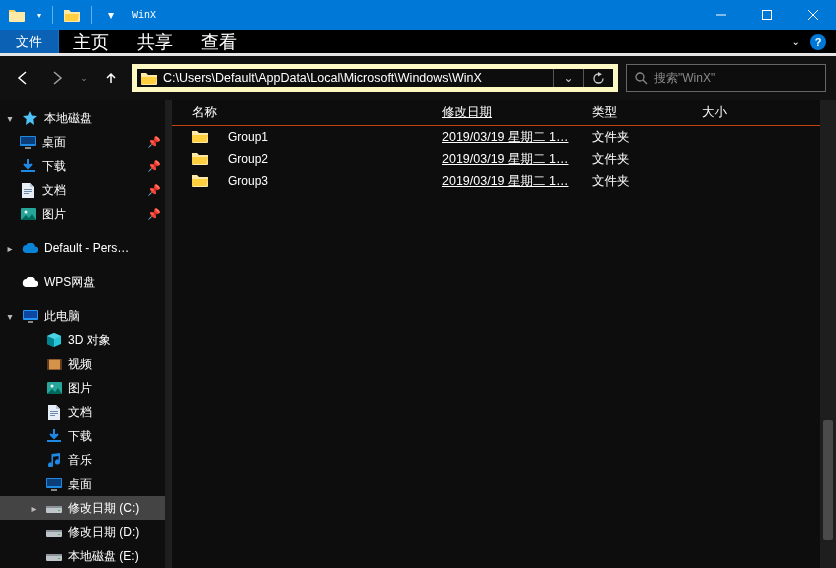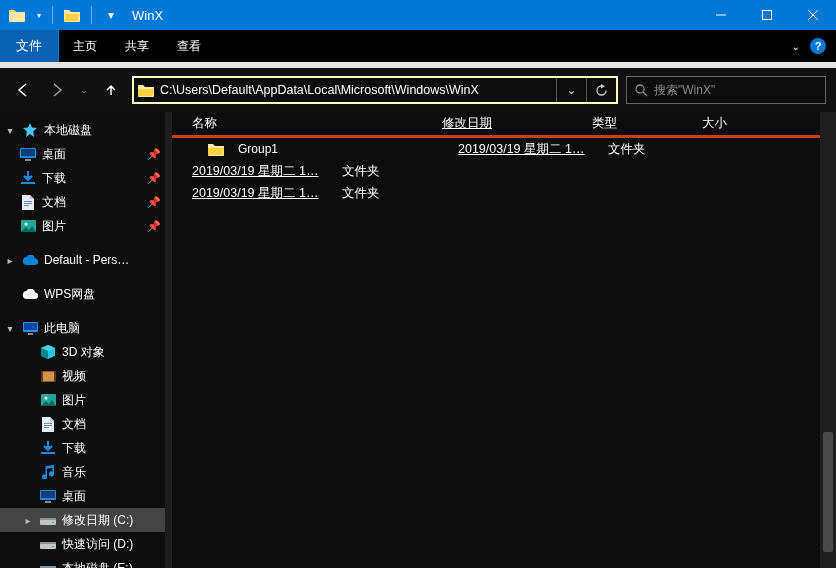--- a/index.html
+++ b/index.html
@@ -3,70 +3,70 @@
 <meta charset="utf-8">
 <style>
   * { box-sizing: border-box; margin: 0; padding: 0; font-family: "Segoe UI","Microsoft YaHei",sans-serif; font-size: 12px; }
   body { width: 836px; height: 568px; background: #000; overflow: hidden; color: #fff; }
 
   
   .titlebar { height: 30px; background: #0078d7; display: flex; align-items: center; }
   .titlebar .qat { display: flex; align-items: center; padding-left: 6px; gap: 6px; }
   .titlebar .qat .btn { width: 22px; height: 22px; display: flex; align-items: center; justify-content: center; color: #fff; }
   .titlebar .qat .sep { width: 1px; height: 18px; background: rgba(255,255,255,.4); margin: 0 2px; }
-  .titlebar .title { padding-left: 10px; color: #fff; font-size: 13px; }
+  .titlebar .title { padding-left: 10px; color: #fff; font-size: 10px; font-family: Liberation Mono, monospace; }
   .titlebar .winctrl { margin-left: auto; display: flex; }
   .titlebar .winctrl .wc { width: 46px; height: 30px; display: flex; align-items: center; justify-content: center; color: #fff; }
 
   
-  .ribbon { height: 38px; background: #000; display: flex; align-items: stretch; border-bottom: 6px solid #e5e5e5; }
+  .ribbon { height: 26px; background: #000; display: flex; align-items: stretch; border-bottom: 3px solid #e5e5e5; }
   .ribbon .file { background: #0b62b5; color: #fff; padding: 0 16px; display: flex; align-items: center; font-size: 13px; border-right: 1px solid #0078d7; }
-  .ribbon .tab { color: #fff; padding: 0 14px; display: flex; align-items: center; font-size: 12px; text-align: center; }
+  .ribbon .tab { color: #fff; padding: 0 14px; display: flex; align-items: center; font-size: 18px; text-align: center; }
   .ribbon .spacer { flex: 1; }
   .ribbon .right { display: flex; align-items: center; gap: 10px; padding-right: 10px; color: #fff; }
   .ribbon .chev { font-size: 10px; }
   .ribbon .help { width: 16px; height: 16px; border-radius: 50%; background: #0078d7; display: flex; align-items: center; justify-content: center; font-size: 11px; font-weight: bold; }
 
   
   .navbar { height: 44px; background: #111; display: flex; align-items: center; padding: 0 10px; gap: 8px; }
   .navbar .navbtn { width: 26px; height: 26px; display: flex; align-items: center; justify-content: center; color: #ccc; }
   .navbar .navbtn.dim { opacity: .6; }
-  .addrwrap { flex: 1; display: flex; align-items: center; height: 28px; border: 2px solid #fef9c3; background: #0d0d0d; }
+  .addrwrap { flex: 1; display: flex; align-items: center; height: 28px; border: 5px solid #fef9c3; background: #0d0d0d; }
   .addrwrap .foldericon { width: 24px; display: flex; align-items: center; justify-content: center; padding: 0 4px; }
   .addrwrap input { flex: 1; background: transparent; border: none; outline: none; color: #fff; font-size: 12.5px; padding: 0 2px; }
   .addrwrap .abtn { width: 30px; height: 100%; border-left: 1px solid #555; display: flex; align-items: center; justify-content: center; color: #ccc; }
   .searchwrap { width: 200px; height: 28px; border: 1px solid #666; background: #0d0d0d; display: flex; align-items: center; padding: 0 8px; gap: 6px; color: #888; }
   .searchwrap span.ph { color: #888; }
 
   
   .main { display: flex; height: calc(568px - 30px - 26px - 44px); background: #0d0d0d; }
 
   
   .tree { width: 172px; background: #0e0e0e; overflow: hidden; border-right: 1px solid #222; padding-top: 6px; position: relative; }
   .tree::after { content:""; position:absolute; right:0; top:0; bottom:0; width:6px; background:#1e1e1e; }
   .tnode { display: flex; align-items: center; height: 24px; padding-left: 10px; color: #fff; white-space: nowrap; gap: 6px; }
   .tnode.l1 { padding-left: 4px; font-size: 12.5px; }
   .tnode.l2 { padding-left: 20px; }
-  .tnode.l2.deep { padding-left: 22px; }
+  .tnode.l2.deep { padding-left: 28px; }
   .tnode.sel { background: #444; }
   .tnode .exp { width: 12px; display:inline-flex; justify-content:center; color:#bbb; font-size:10px; }
   .tnode .pin { margin-left: auto; margin-right: 10px; color: #888; font-size: 11px; }
   .tnode .ico { width: 16px; height: 16px; display:inline-flex; align-items:center; justify-content:center; flex:none; }
 
   
   .files { flex: 1; background: #0d0d0d; position: relative; }
-  .cols { display: flex; height: 26px; align-items: center; color: #fff; border-bottom: 3px solid #c2410c; padding-left: 20px; }
+  .cols { display: flex; height: 26px; align-items: center; color: #fff; border-bottom: 1px solid #c2410c; padding-left: 20px; }
   .cols .col { font-size: 12.5px; }
   .c-name { width: 250px; }
   .c-date { width: 150px; text-decoration: underline; }
   .c-type { width: 110px; }
   .c-size { width: 80px; }
   .row { display: flex; align-items: center; height: 22px; padding-left: 20px; color: #fff; }
   .row .cell { font-size: 12.5px; white-space: nowrap; overflow: hidden; text-overflow: ellipsis; }
-  .row .namecell { display: flex; align-items: flex-end; gap: 14px; margin-left: 16px; }
+  .row .namecell { display: flex; align-items: flex-start; gap: 20px; }
   .scrollbar { position: absolute; right: 0; top: 0; bottom: 0; width: 16px; background: #1e1e1e; }
   .scrollbar .thumb { position: absolute; top: 320px; left: 3px; right: 3px; height: 120px; background: #4a4a4a; border-radius: 2px; }
 
   
   svg { display: block; }
 </style>
 </head>
 <body>
 
 <div class="titlebar">
@@ -352,21 +352,21 @@
         </div>
         <div class="tnode l2 deep">
           <span class="exp"></span>
           <span class="ico">
             <svg width="16" height="11" viewBox="0 0 16 11">
               <rect y="3" width="16" height="7" rx="1" fill="#bfc5cb"></rect>
               <rect y="3" width="16" height="2" fill="#8a929a"></rect>
               <rect x="12" y="7" width="2" height="1" fill="#4caf50"></rect>
             </svg>
           </span>
-          <span>快速访问 (D:)</span>
+          <span>修改日期 (D:)</span>
         </div>
         <div class="tnode l2 deep">
           <span class="exp"></span>
           <span class="ico">
             <svg width="16" height="11" viewBox="0 0 16 11">
               <rect y="3" width="16" height="7" rx="1" fill="#bfc5cb"></rect>
               <rect y="3" width="16" height="2" fill="#8a929a"></rect>
               <rect x="12" y="7" width="2" height="1" fill="#4caf50"></rect>
             </svg>
           </span>
@@ -392,25 +392,43 @@
                 <path fill="#ffcf3f" d="M0 5h16l-1.5 7H0z"></path>
               </svg>
             </span>
             <span>Group1</span>
           </div>
           <div class="cell c-date">2019/03/19 星期二 1…</div>
           <div class="cell c-type">文件夹</div>
           <div class="cell c-size"></div>
         </div>
         <div class="row">
+          <div class="cell c-name namecell">
+            <span class="ico">
+              <svg width="16" height="13" viewBox="0 0 16 13">
+                <path fill="#ffe9a6" d="M0 1h5l2 2h9v9a1 1 0 0 1-1 1H1a1 1 0 0 1-1-1z"></path>
+                <path fill="#ffcf3f" d="M0 5h16l-1.5 7H0z"></path>
+              </svg>
+            </span>
+            <span>Group2</span>
+          </div>
           <div class="cell c-date">2019/03/19 星期二 1…</div>
           <div class="cell c-type">文件夹</div>
           <div class="cell c-size"></div>
         </div>
         <div class="row">
+          <div class="cell c-name namecell">
+            <span class="ico">
+              <svg width="16" height="13" viewBox="0 0 16 13">
+                <path fill="#ffe9a6" d="M0 1h5l2 2h9v9a1 1 0 0 1-1 1H1a1 1 0 0 1-1-1z"></path>
+                <path fill="#ffcf3f" d="M0 5h16l-1.5 7H0z"></path>
+              </svg>
+            </span>
+            <span>Group3</span>
+          </div>
           <div class="cell c-date">2019/03/19 星期二 1…</div>
           <div class="cell c-type">文件夹</div>
           <div class="cell c-size"></div>
         </div>
       </div>
     <div class="scrollbar">
       <div class="thumb"></div>
     </div>
   </div>
 

